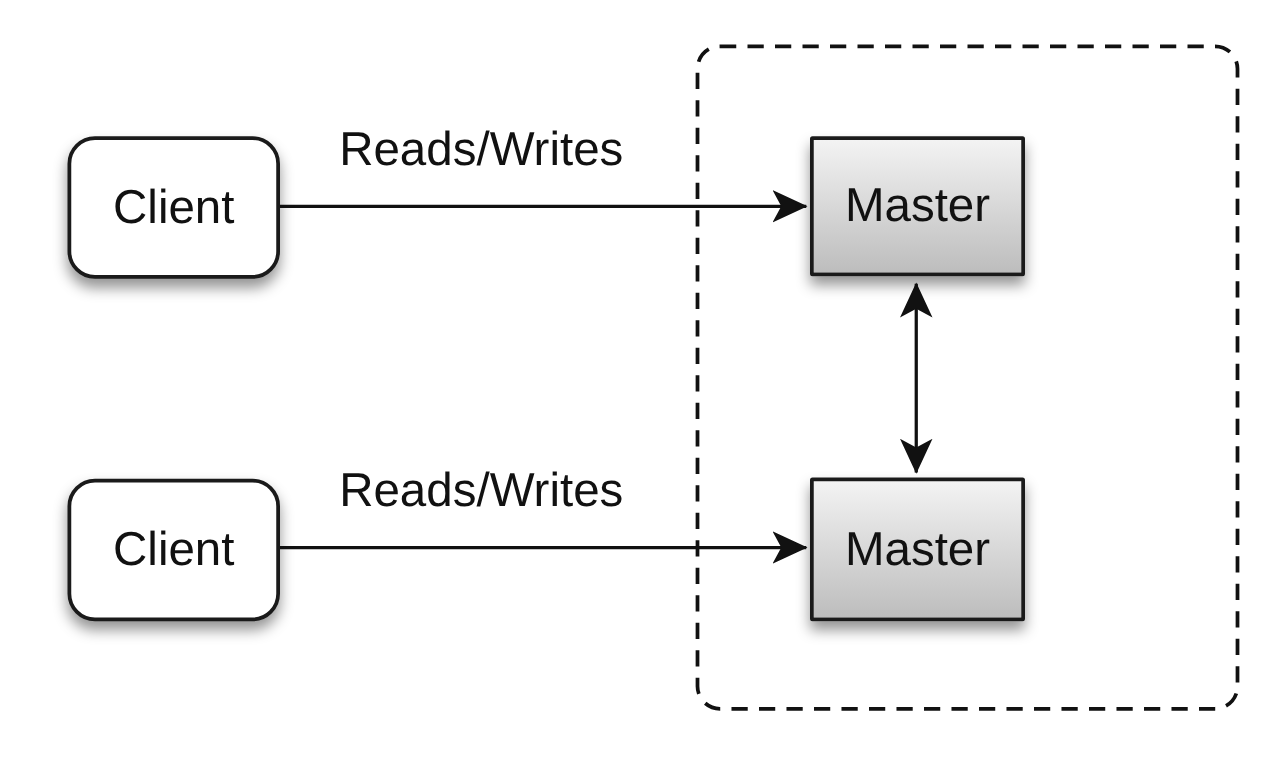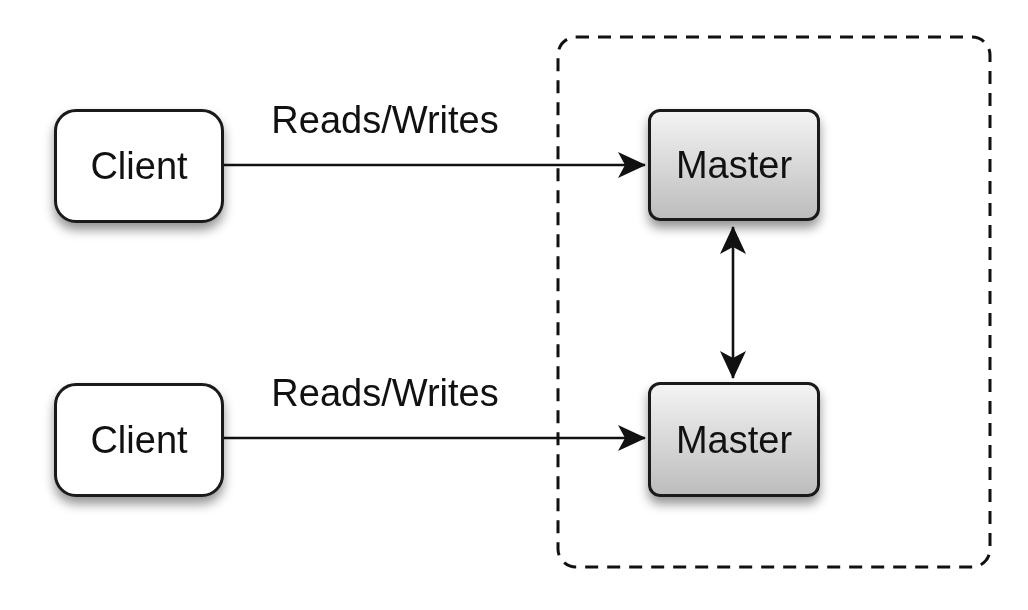--- a/index.html
+++ b/index.html
@@ -54,21 +54,21 @@
     height: 114px;
     border-radius: 22px;
     background: var(--client-fill, #ffffff);
     margin-left: 22px;
   }
   .client-1 { top: 109px; }
   .client-2 { top: 383px; }
   .master {
     left: 648px;
     width: 172px;
-    border-radius: 12px;
+    border-radius: 2px;
     background: linear-gradient(to bottom,
       var(--master-fill-top, #f3f3f3) 0%,
       var(--master-fill-bottom, #bdbdbd) 100%);
   }
   .master-1 { top: 109px; height: 112px; }
   .master-2 { top: 382px; height: 115px; }
   .edge-label {
     position: absolute;
     font-size: 38px;
     line-height: 42px;

